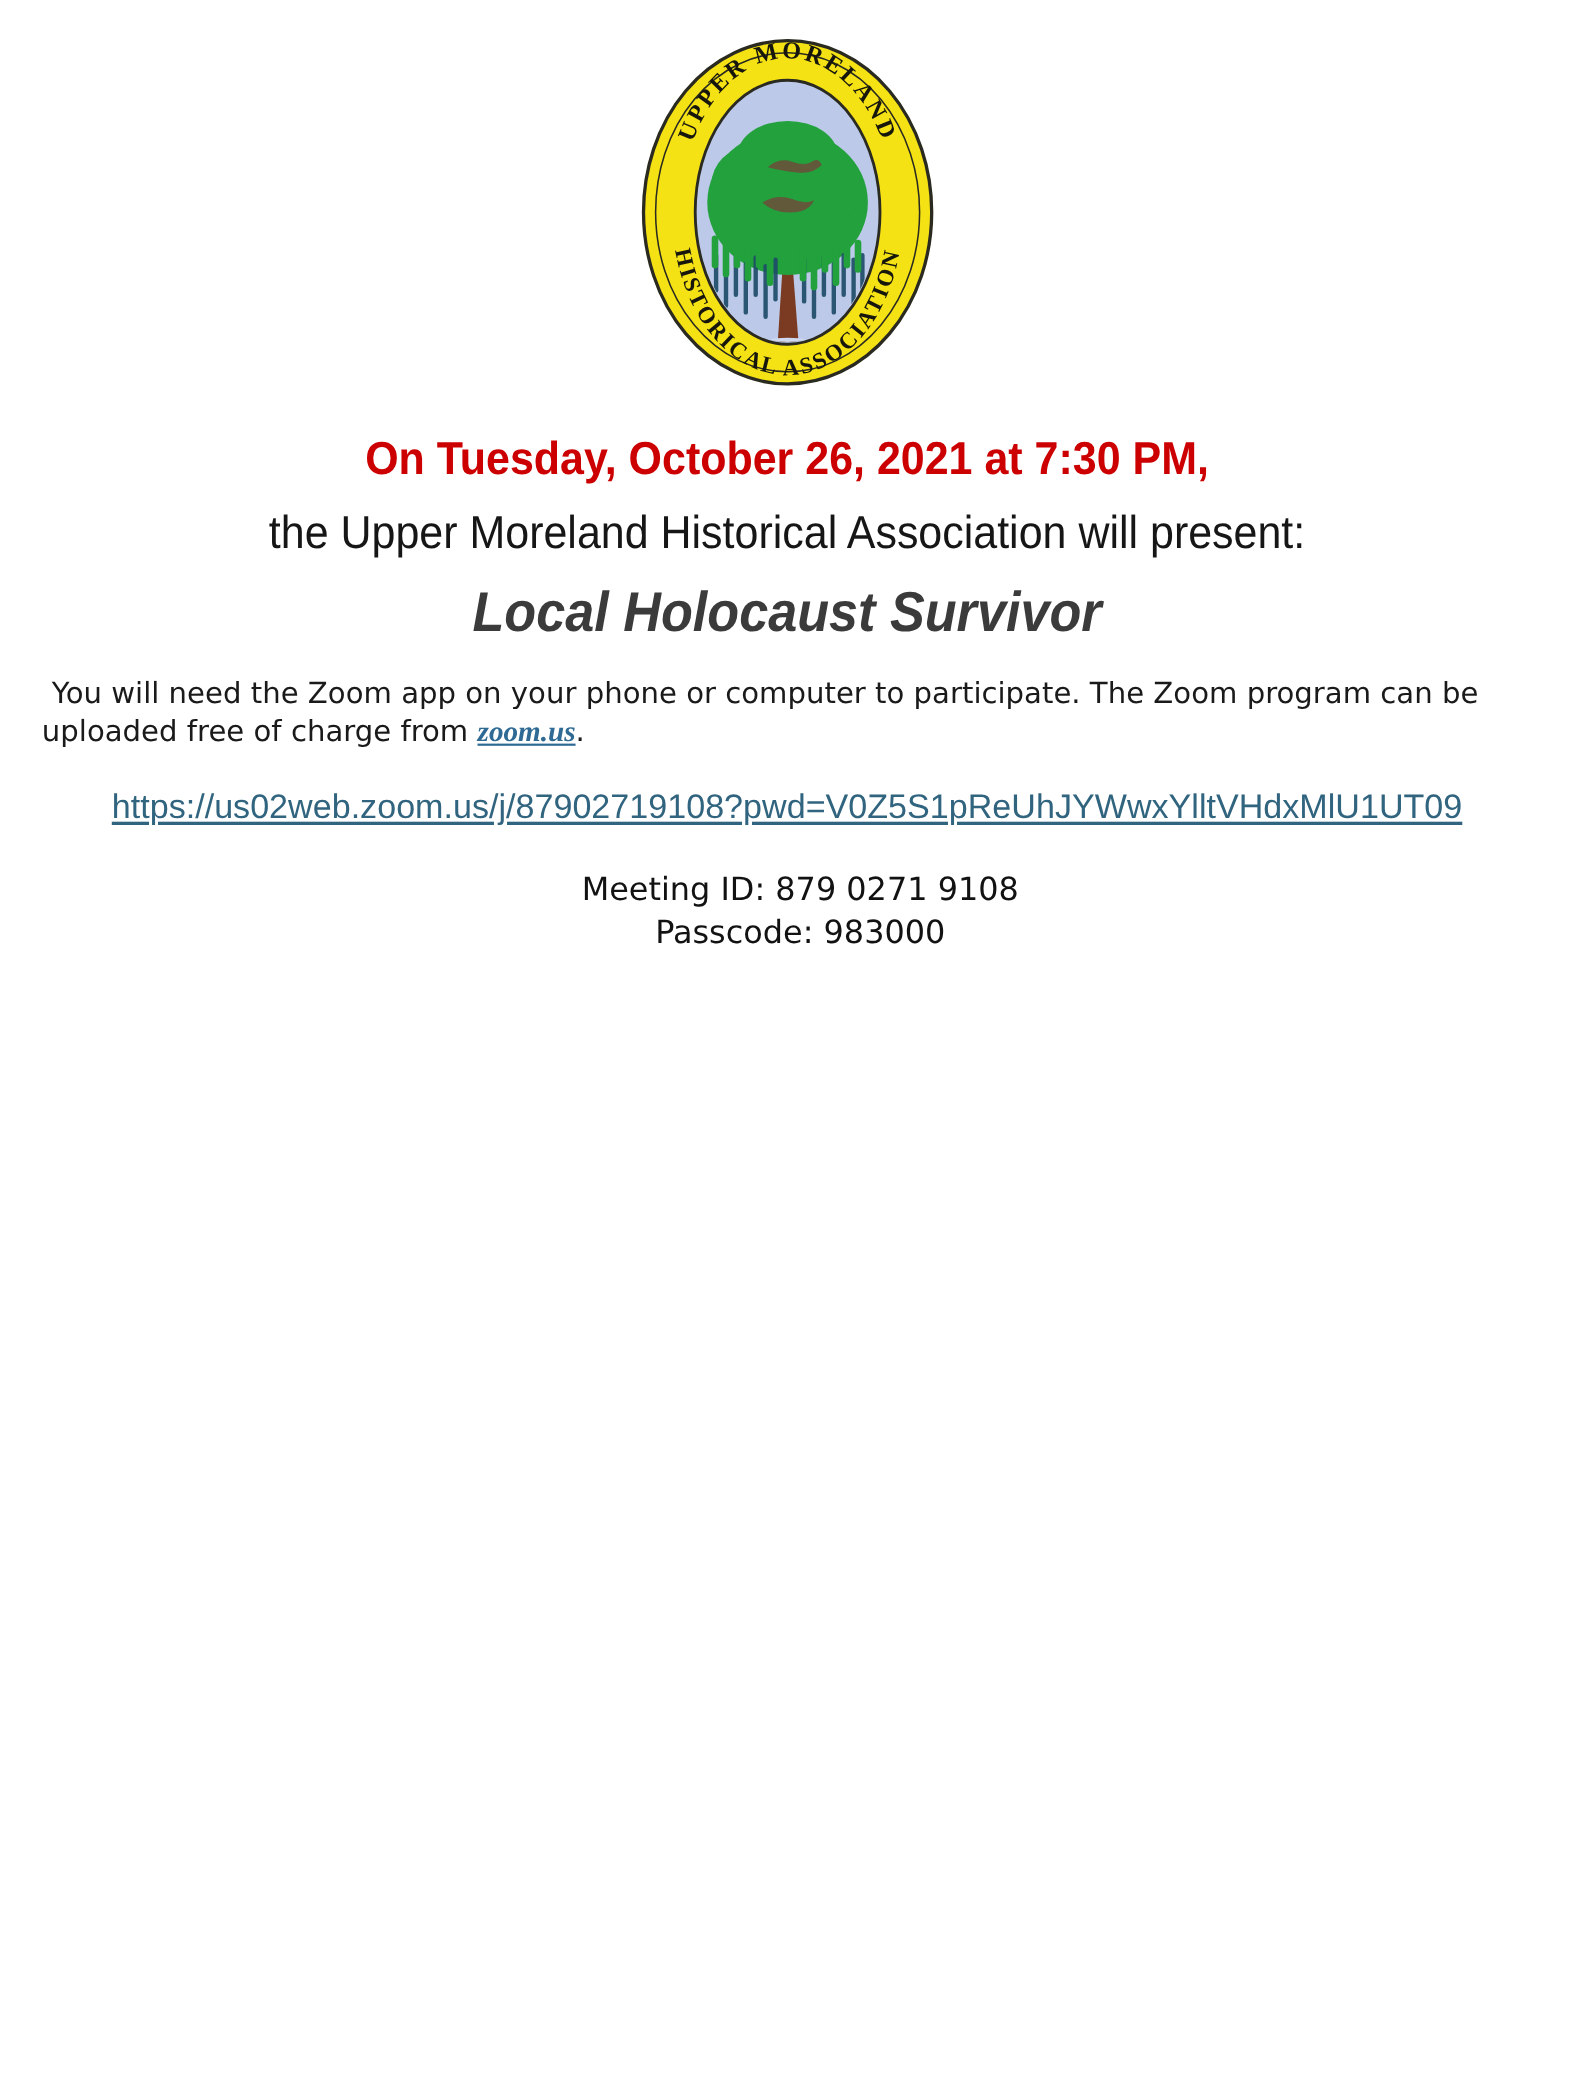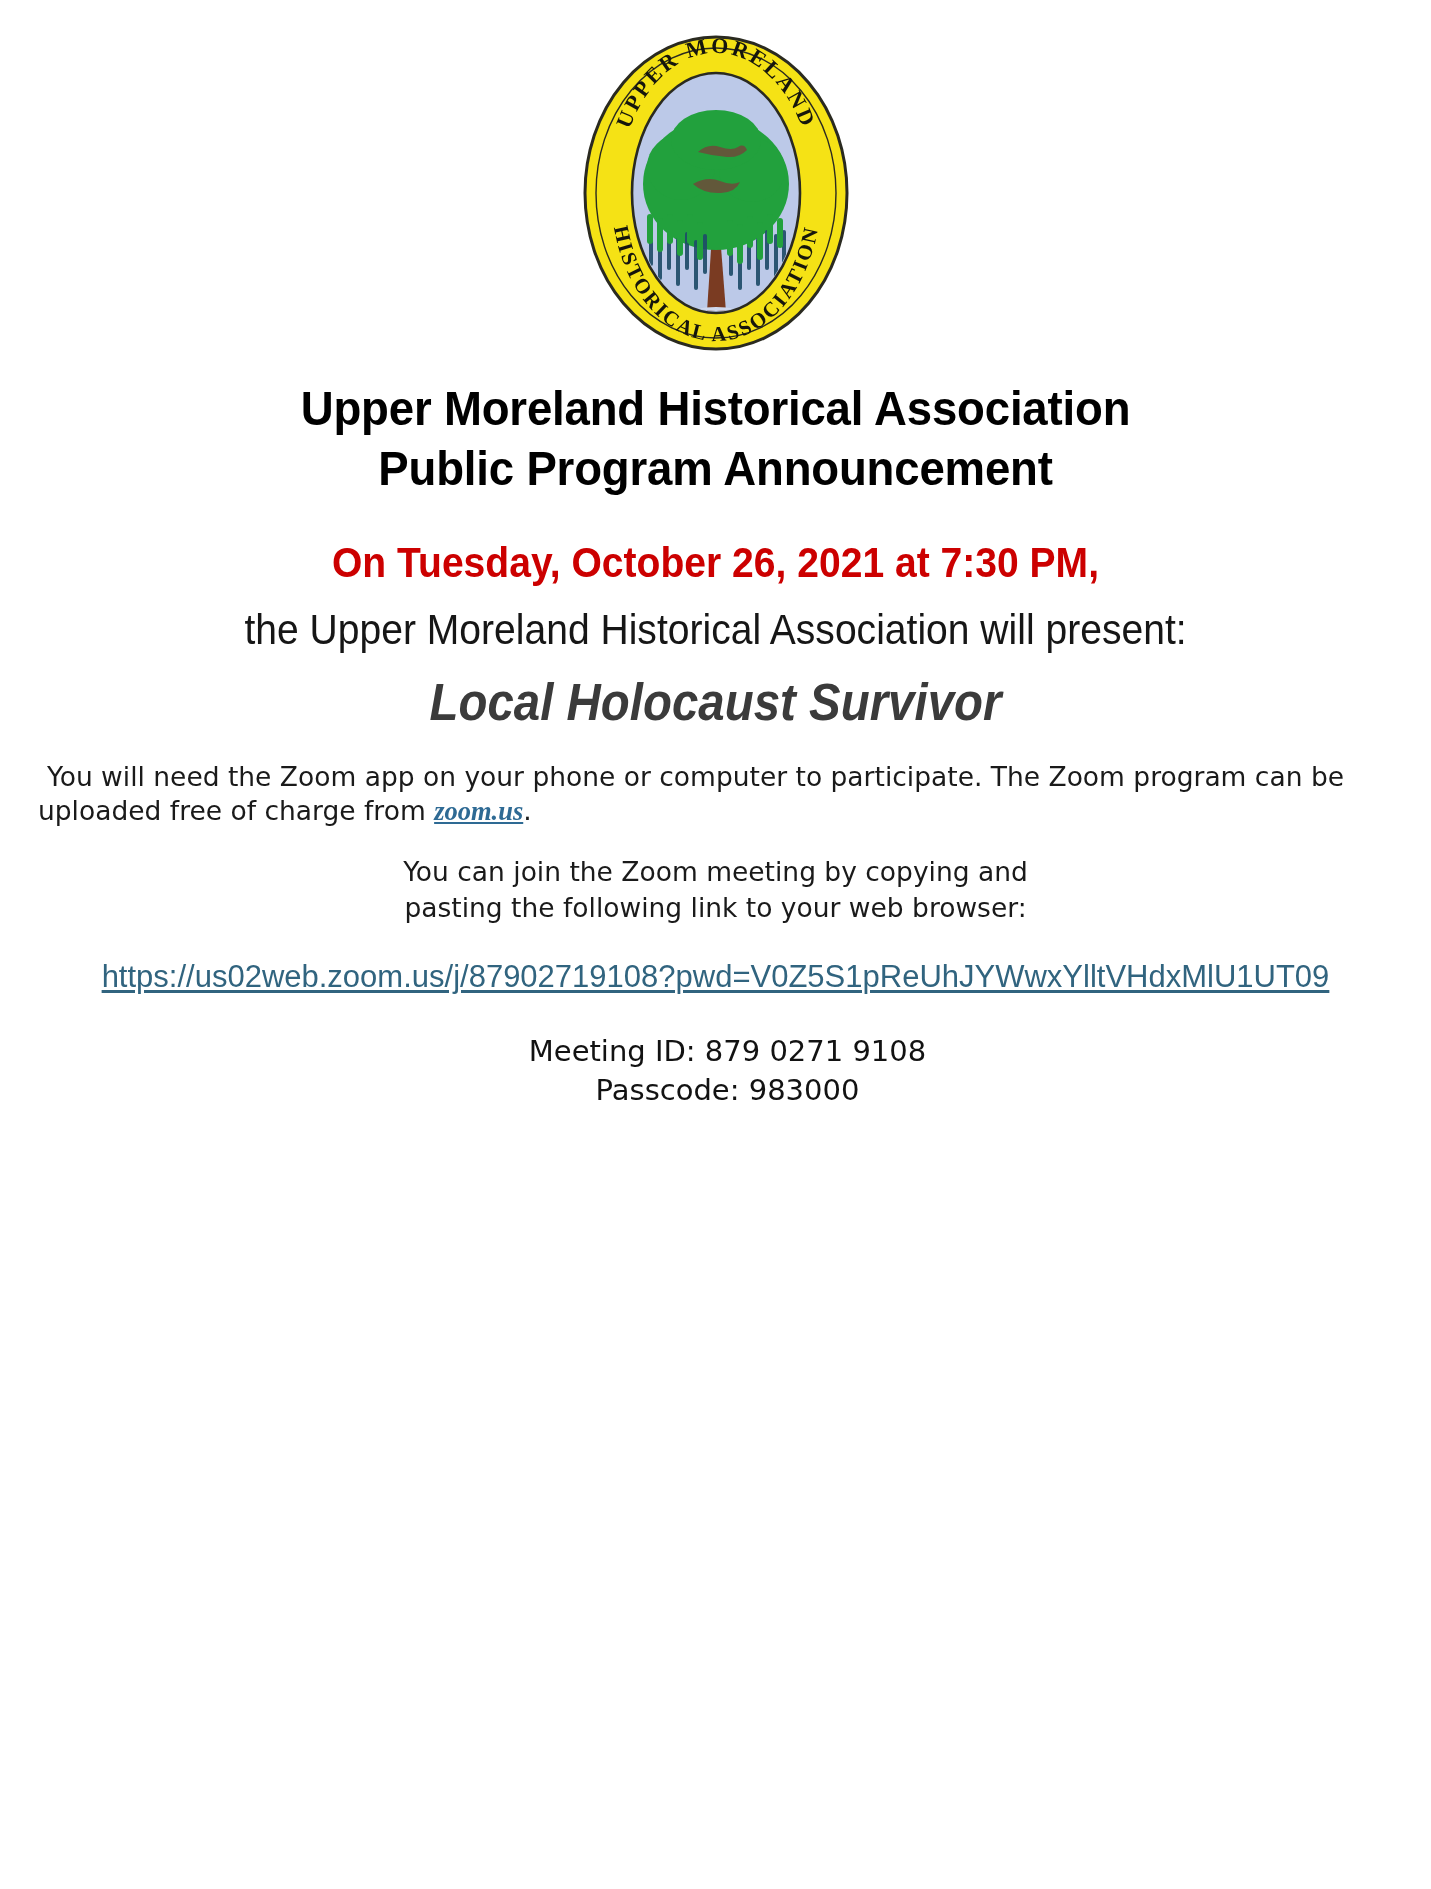--- a/index.html
+++ b/index.html
@@ -218,39 +218,31 @@
         <text font-family="'Liberation Serif', serif" font-size="22" font-weight="bold" fill="#16160c" letter-spacing="2.6">
           <textPath href="#arcTop" startOffset="50%" text-anchor="middle">UPPER MORELAND</textPath>
         </text>
         <text font-family="'Liberation Serif', serif" font-size="21" font-weight="bold" fill="#16160c" letter-spacing="2.2">
           <textPath href="#arcBottom" startOffset="50%" text-anchor="middle">HISTORICAL ASSOCIATION</textPath>
         </text>
       </svg>
     </div>
   </div>
 
-  <div class="title-block">
-    <div class="title-line">Upper Moreland Historical Association</div>
-    <div class="title-line">Public Program Announcement</div>
-  </div>
 
   <div class="date-line">On Tuesday, October 26, 2021 at 7:30 PM,</div>
   <div class="present-line">the Upper Moreland Historical Association will present:</div>
   <div class="feature-line">Local Holocaust Survivor</div>
 
 
   <div class="para-block">
     <p class="para indent-first"><span>You will need the Zoom app on your phone or computer to participate. The Zoom program can be uploaded free of charge from </span><a class="link-inline" href="#">zoom.us</a><span>.</span></p>
 
   </div>
 
-  <div class="join-block">
-    <div>You can join the Zoom meeting by copying and</div>
-    <div>pasting the following link to your web browser:</div>
-  </div>
 
   <div class="url-block">
     <a class="url-link" href="#">https://us02web.zoom.us/j/87902719108?pwd=V0Z5S1pReUhJYWwxYlltVHdxMlU1UT09</a>
   </div>
 
   <div class="meeting-block">
     <div>Meeting ID: 879 0271 9108</div>
     <div>Passcode: 983000</div>
   </div>
 

